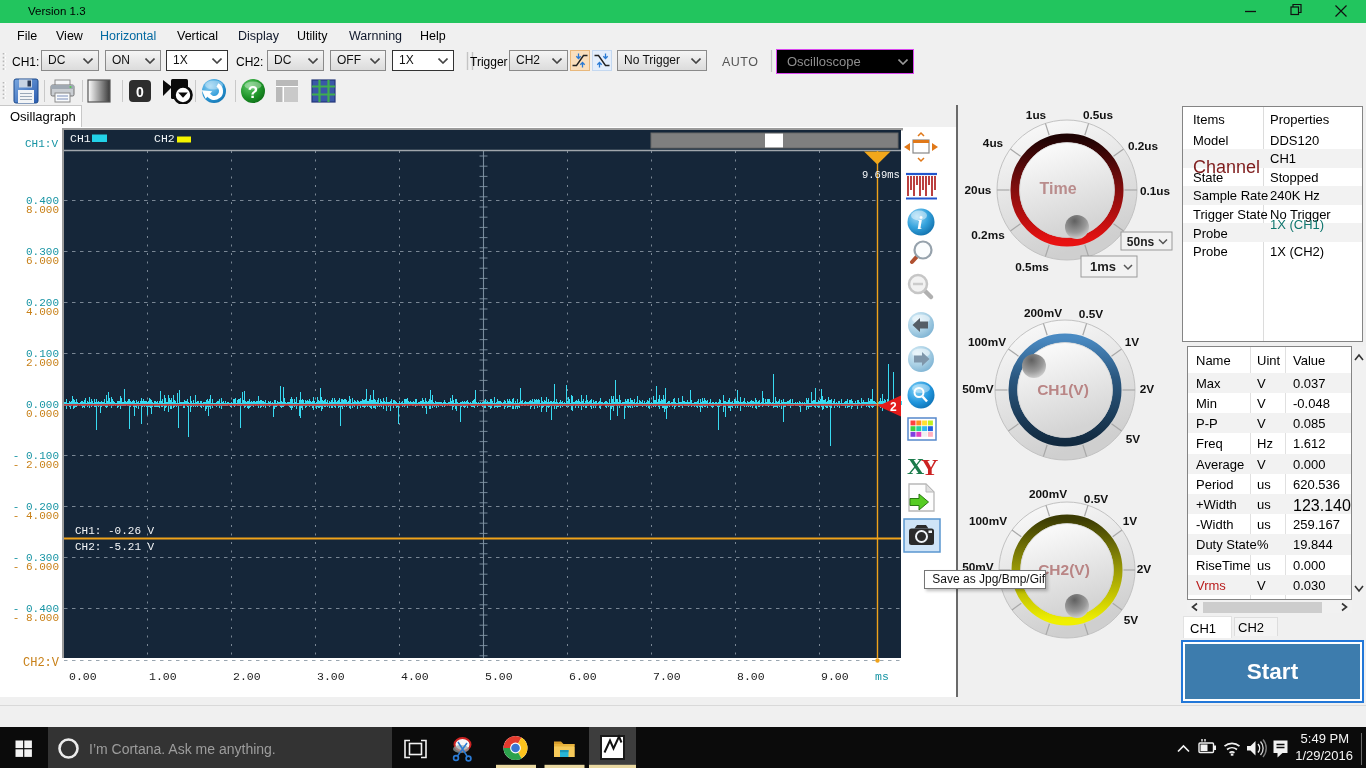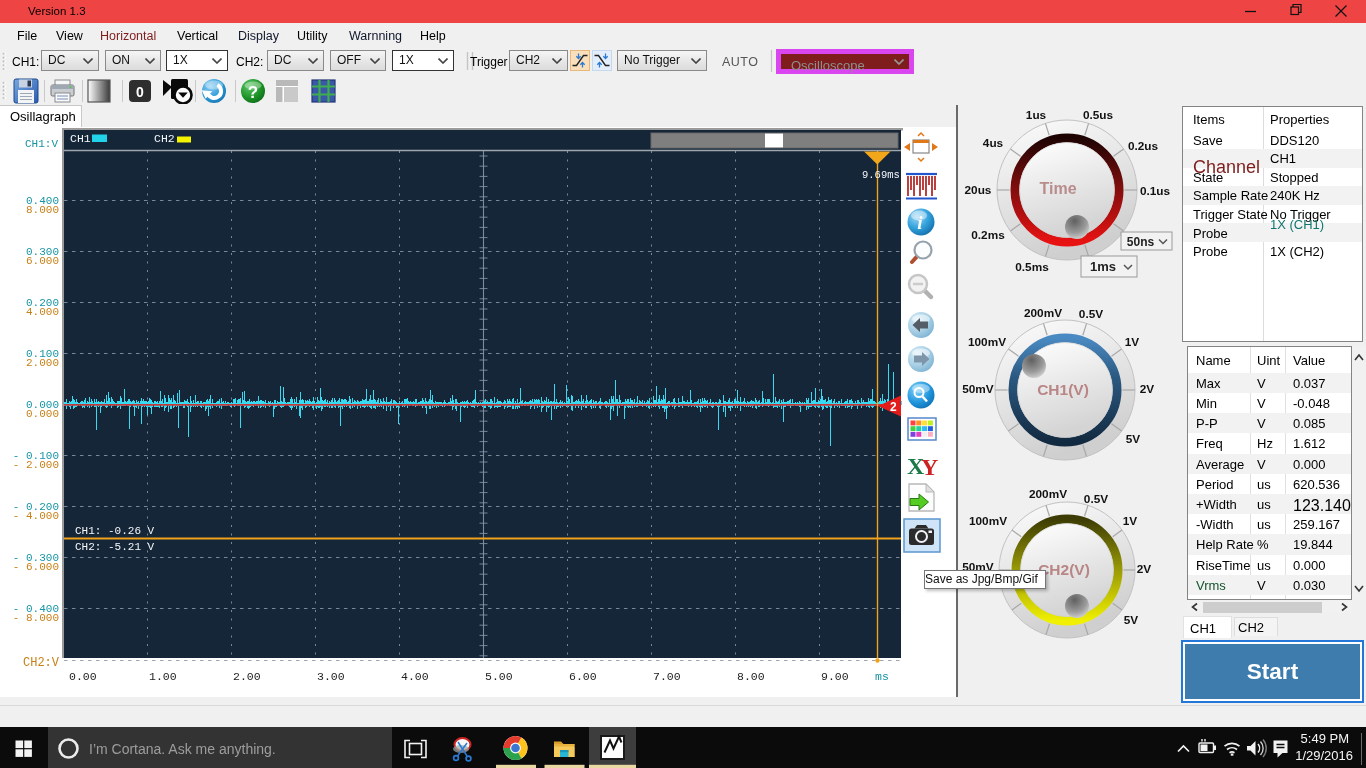--- a/index.html
+++ b/index.html
@@ -1,30 +1,30 @@
 <!DOCTYPE html>
 <html><head><meta charset="utf-8"><style>
 *{margin:0;padding:0;box-sizing:border-box}
 html,body{width:1366px;height:768px;overflow:hidden;background:#f0f0f0;
  font-family:"Liberation Sans", sans-serif;}
 .abs{position:absolute}
 </style></head><body>
-<div class="abs" style="left:0;top:0;width:1366px;height:23px;background:#ef4444">
+<div class="abs" style="left:0;top:0;width:1366px;height:23px;background:#22c55e">
     <div class="abs" style="left:28px;top:4.5px;font-size:11.5px;color:#000">Version 1.3</div>
     <svg class="abs" style="left:1230px;top:0" width="136" height="23">
       <path d="M15 11.5h11" stroke="#111" stroke-width="1.3"></path>
       <rect x="61" y="7" width="7.5" height="7.5" fill="none" stroke="#111" stroke-width="1.2"></rect>
       <path d="M63 7v-2.5h8v8h-2.5" fill="none" stroke="#111" stroke-width="1.2"></path>
       <path d="M105.5 5.5l11 11M116.5 5.5l-11 11" stroke="#111" stroke-width="1.2"></path>
     </svg>
   </div>
 <div class="abs" style="left:0;top:23px;width:1366px;height:25px;background:#f0f0f0">
     <div class="abs" style="left:17px;top:6px;font-size:12.5px;color:#000">File</div>
     <div class="abs" style="left:56px;top:6px;font-size:12.5px;color:#000">View</div>
-    <div class="abs" style="left:100px;top:6px;font-size:12.5px;color:#7f1d1d">Horizontal</div>
+    <div class="abs" style="left:100px;top:6px;font-size:12.5px;color:#0369a1">Horizontal</div>
     <div class="abs" style="left:177px;top:6px;font-size:12.5px;color:#000">Vertical</div>
     <div class="abs" style="left:238px;top:6px;font-size:12.5px;color:#0f172a">Display</div>
     <div class="abs" style="left:297px;top:6px;font-size:12.5px;color:#000">Utility</div>
     <div class="abs" style="left:349px;top:6px;font-size:12.5px;color:#0f172a">Warnning</div>
     <div class="abs" style="left:420px;top:6px;font-size:12.5px;color:#000">Help</div>
   </div>
 <div class="abs" style="left:0;top:48px;width:1366px;height:28px;background:#f0f0f0">
     <svg class="abs" style="left:0;top:0" width="12" height="28">
       <path d="M3.5 5v18" stroke="#b8b8b8" stroke-width="1.6" stroke-dasharray="1.6 2.2"></path>
       <path d="M5.5 5v18" stroke="#fff" stroke-width="1.2" stroke-dasharray="1.6 2.2"></path>
@@ -67,21 +67,21 @@
 <path d="M35.5 3.5v5m-2.2 -2.2l2.2 2.2 2.2 -2.2" fill="none" stroke="#2a7ad4" stroke-width="1.3"></path>
 <path d="M29.5 17.5v-5m-2.2 2.2l2.2 -2.2 2.2 2.2" fill="none" stroke="#2a7ad4" stroke-width="1.3"></path>
 </svg>
 <div style="position:absolute;left:617px;top:50px;width:90px;height:21px;background:linear-gradient(#f5f5f5,#e8e8e8,#dcdcdc);border:1px solid #8a8a8a;box-sizing:border-box;font-size:12px;color:#111;line-height:19px;padding-left:6px">No Trigger<svg style="position:absolute;right:5px;top:50%;margin-top:-2.5px" width="10" height="6">
       <path d="M0.5 0.5l4.5 4.5 4.5-4.5" fill="none" stroke="#444" stroke-width="1.6"></path>
     </svg></div>
 <div class="abs" style="left:722px;top:55px;font-size:12.5px;color:#555;letter-spacing:0.5px">AUTO</div>
 <svg class="abs" style="left:768px;top:49px" width="8" height="24">
     <path d="M3.5 1v22" stroke="#c4c4c4" stroke-width="1.2"></path>
   </svg>
-<div style="position:absolute;left:776px;top:49px;width:138px;height:25px;background:#7f1d1d;border:5px solid #d946ef;box-sizing:border-box;font-size:13px;color:#8e8e8e;line-height:23px;padding-left:10px">Oscilloscope<svg style="position:absolute;right:5px;top:50%;margin-top:-2.5px" width="10" height="6">
+<div style="position:absolute;left:776px;top:49px;width:138px;height:25px;background:#000000;border:1px solid #d946ef;box-sizing:border-box;font-size:13px;color:#8e8e8e;line-height:23px;padding-left:10px">Oscilloscope<svg style="position:absolute;right:5px;top:50%;margin-top:-2.5px" width="10" height="6">
       <path d="M0.5 0.5l4.5 4.5 4.5-4.5" fill="none" stroke="#999" stroke-width="1.6"></path>
     </svg></div>
 <div class="abs" style="left:0;top:76px;width:1366px;height:28px;background:#f0f0f0"></div>
 <svg id="toolicons" style="position:absolute;left:0;top:76px" width="360" height="30" viewBox="0 0 360 30">
     <defs>
 <linearGradient id="flop" x1="0" y1="0" x2="1" y2="1">
  <stop offset="0" stop-color="#7aa8e0"></stop>
         <stop offset="1" stop-color="#2a5cb0"></stop>
 </linearGradient>
 <linearGradient id="gsq" x1="0" y1="0" x2="1" y2="0">
@@ -398,21 +398,21 @@
     <text x="172" y="420" text-anchor="middle" font-family="Liberation Sans, sans-serif" font-size="11.8" font-weight="bold" fill="#111111">1V</text>
     <text x="186" y="468" text-anchor="middle" font-family="Liberation Sans, sans-serif" font-size="11.8" font-weight="bold" fill="#111111">2V</text>
     <text x="173" y="519" text-anchor="middle" font-family="Liberation Sans, sans-serif" font-size="11.8" font-weight="bold" fill="#111111">5V</text>
     <text x="30" y="420" text-anchor="middle" font-family="Liberation Sans, sans-serif" font-size="11.8" font-weight="bold" fill="#111111">100mV</text>
     <text x="20" y="466" text-anchor="middle" font-family="Liberation Sans, sans-serif" font-size="11.8" font-weight="bold" fill="#111111">50mV</text>
   </svg>
 <div class="abs" style="left:1182px;top:106px;width:181px;height:236px;background:#ffffff;border:1px solid #848484"></div>
 <div class="abs" style="left:1263px;top:107px;width:1px;height:234px;background:#dcdcdc"></div>
 <div class="abs" style="left:1193px;top:112px;font-size:13px;color:#000">Items</div>
 <div class="abs" style="left:1270px;top:112px;font-size:13px;color:#000">Properties</div>
-<div class="abs" style="left:1193px;top:132.6px;font-size:13px;color:#000">Save</div>
+<div class="abs" style="left:1193px;top:132.6px;font-size:13px;color:#000">Model</div>
 <div class="abs" style="left:1270px;top:132.6px;font-size:13px;color:#000">DDS120</div>
 <div class="abs" style="left:1183px;top:149.0px;width:179px;height:18.6px;background:#f2f2f2"></div>
 <div class="abs" style="left:1193px;top:157px;font-size:18px;color:#7f1d1d">Channel</div>
 <div class="abs" style="left:1270px;top:151.2px;font-size:13px;color:#000">CH1</div>
 <div class="abs" style="left:1193px;top:169.8px;font-size:13px;color:#000">State</div>
 <div class="abs" style="left:1270px;top:169.8px;font-size:13px;color:#000">Stopped</div>
 <div class="abs" style="left:1183px;top:186.2px;width:179px;height:18.6px;background:#f2f2f2"></div>
 <div class="abs" style="left:1193px;top:188.4px;font-size:13px;color:#000">Sample Rate</div>
 <div class="abs" style="left:1270px;top:188.4px;font-size:13px;color:#000">240K Hz</div>
 <div class="abs" style="left:1193px;top:207.0px;font-size:13px;color:#000">Trigger State</div>
@@ -450,49 +450,49 @@
 <div class="abs" style="left:1257px;top:476.8px;font-size:13px;color:#000">us</div>
 <div class="abs" style="left:1293px;top:476.8px;font-size:13px;color:#000">620.536</div>
 <div class="abs" style="left:1188px;top:494.0px;width:163px;height:20.2px;background:#f2f2f2"></div>
 <div class="abs" style="left:1196px;top:497.0px;font-size:13px;color:#000">+Width</div>
 <div class="abs" style="left:1257px;top:497.0px;font-size:13px;color:#000">us</div>
 <div class="abs" style="left:1293px;top:497.0px;font-size:16px;color:#000">123.140</div>
 <div class="abs" style="left:1196px;top:517.2px;font-size:13px;color:#000">-Width</div>
 <div class="abs" style="left:1257px;top:517.2px;font-size:13px;color:#000">us</div>
 <div class="abs" style="left:1293px;top:517.2px;font-size:13px;color:#000">259.167</div>
 <div class="abs" style="left:1188px;top:534.4px;width:163px;height:20.2px;background:#f2f2f2"></div>
-<div class="abs" style="left:1196px;top:537.4px;font-size:13px;color:#000">Help Rate</div>
+<div class="abs" style="left:1196px;top:537.4px;font-size:13px;color:#000">Duty State</div>
 <div class="abs" style="left:1257px;top:537.4px;font-size:13px;color:#000">%</div>
 <div class="abs" style="left:1293px;top:537.4px;font-size:13px;color:#000">19.844</div>
 <div class="abs" style="left:1196px;top:557.6px;font-size:13px;color:#000">RiseTime</div>
 <div class="abs" style="left:1257px;top:557.6px;font-size:13px;color:#000">us</div>
 <div class="abs" style="left:1293px;top:557.6px;font-size:13px;color:#000">0.000</div>
 <div class="abs" style="left:1188px;top:574.8px;width:163px;height:20.2px;background:#f2f2f2"></div>
-<div class="abs" style="left:1196px;top:577.8px;font-size:13px;color:#14532d">Vrms</div>
+<div class="abs" style="left:1196px;top:577.8px;font-size:13px;color:#b91c1c">Vrms</div>
 <div class="abs" style="left:1257px;top:577.8px;font-size:13px;color:#000">V</div>
 <div class="abs" style="left:1293px;top:577.8px;font-size:13px;color:#000">0.030</div>
 <div class="abs" style="left:1352px;top:346px;width:14px;height:254px;background:#f1f1f1"></div>
 <svg class="abs" style="left:1352px;top:346px" width="14" height="254">
     <path d="M3 14l4 -5 4 5" fill="none" stroke="#333" stroke-width="1.6"></path>
     <path d="M3 240l4 5 4 -5" fill="none" stroke="#333" stroke-width="1.6"></path>
   </svg>
 <div class="abs" style="left:1187px;top:601px;width:165px;height:12px;background:#f1f1f1"></div>
 <div class="abs" style="left:1203px;top:601.5px;width:119px;height:11px;background:#cdcdcd"></div>
 <svg class="abs" style="left:1187px;top:601px" width="165" height="12">
     <path d="M10 2.5l-4.5 3.5 4.5 3.5" fill="none" stroke="#333" stroke-width="1.6"></path>
     <path d="M155 2.5l4.5 3.5 -4.5 3.5" fill="none" stroke="#333" stroke-width="1.6"></path>
   </svg>
 <div class="abs" style="left:1183px;top:616px;width:49px;height:22px;background:#ffffff;border:1px solid #e2e2e2;border-bottom:none"></div>
 <div class="abs" style="left:1234px;top:617px;width:44px;height:19px;background:#f4f4f4;border:1px solid #dddddd;border-bottom:none"></div>
 <div class="abs" style="left:1190px;top:621px;font-size:13px;color:#000">CH1</div>
 <div class="abs" style="left:1238px;top:620px;font-size:13px;color:#000">CH2</div>
 <div class="abs" style="left:1181px;top:640px;width:183px;height:63px;background:#3d7cad;border:2.5px solid #2277d8;box-shadow:inset 0 0 0 2px #ffffff"></div>
 <div class="abs" style="left:1181px;top:659px;width:183px;height:26px;font-size:22.5px;font-weight:bold;color:#ffffff;text-align:center">Start</div>
 <div class="abs" style="left:0;top:705px;width:1366px;height:1px;background:#d9d9d9"></div>
-<div class="abs" style="left:924px;top:570px;width:122px;height:19px;background:#ffffff;border:1px solid #767676;box-shadow:2px 2px 3px rgba(0,0,0,0.25);font-size:12px;color:#111;line-height:17px;text-align:left;z-index:50">Save as Jpg/Bmp/Gif</div>
+<div class="abs" style="left:924px;top:570px;width:122px;height:19px;background:#ffffff;border:1px solid #767676;box-shadow:2px 2px 3px rgba(0,0,0,0.25);font-size:12px;color:#111;line-height:17px;text-align:right;z-index:50">Save as Jpg/Bmp/Gif</div>
 <svg id="taskbar" style="position:absolute;left:0;top:727px" width="1366" height="41" viewBox="0 0 1366 41">
     <rect x="0" y="0" width="1366" height="41" fill="#0b0b0b"></rect>
     <rect x="48" y="0" width="344" height="41" fill="#333333"></rect>
     <rect x="15.5" y="13.5" width="7.6" height="7.6" fill="#f4f4f4"></rect>
     <rect x="24.3" y="13.5" width="7.6" height="7.6" fill="#f4f4f4"></rect>
     <rect x="15.5" y="22.3" width="7.6" height="7.6" fill="#f4f4f4"></rect>
     <rect x="24.3" y="22.3" width="7.6" height="7.6" fill="#f4f4f4"></rect>
     <circle cx="68.5" cy="21.5" r="9" fill="none" stroke="#ececec" stroke-width="2.6"></circle>
     <text x="89" y="26.5" font-family="Liberation Sans, sans-serif" font-size="14" fill="#9d9d9d">I’m Cortana. Ask me anything.</text>
     <path d="M410 13.5h-5v17h5" fill="none" stroke="#f2f2f2" stroke-width="1.6"></path>

